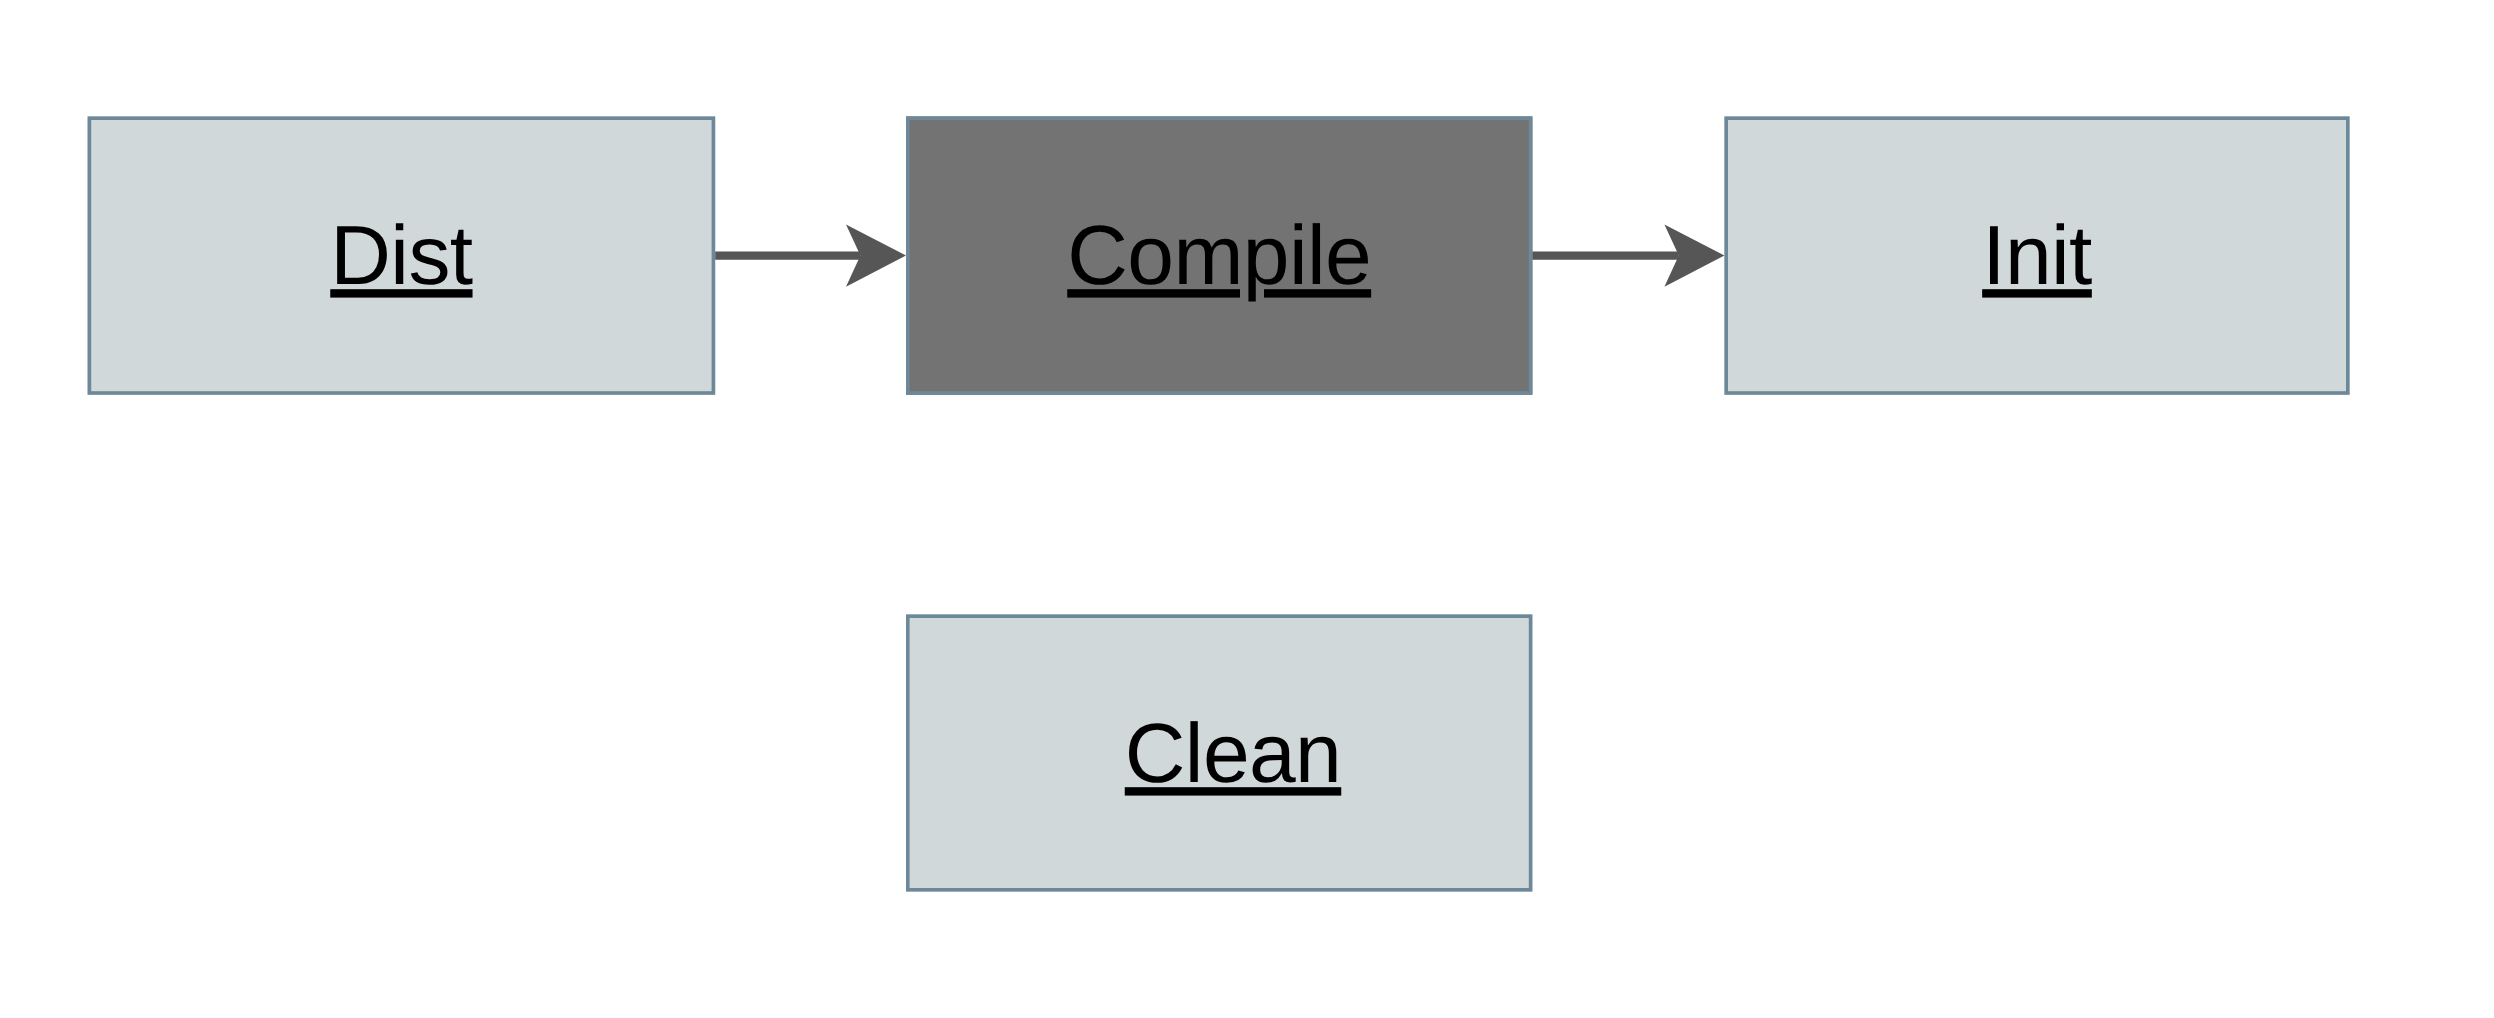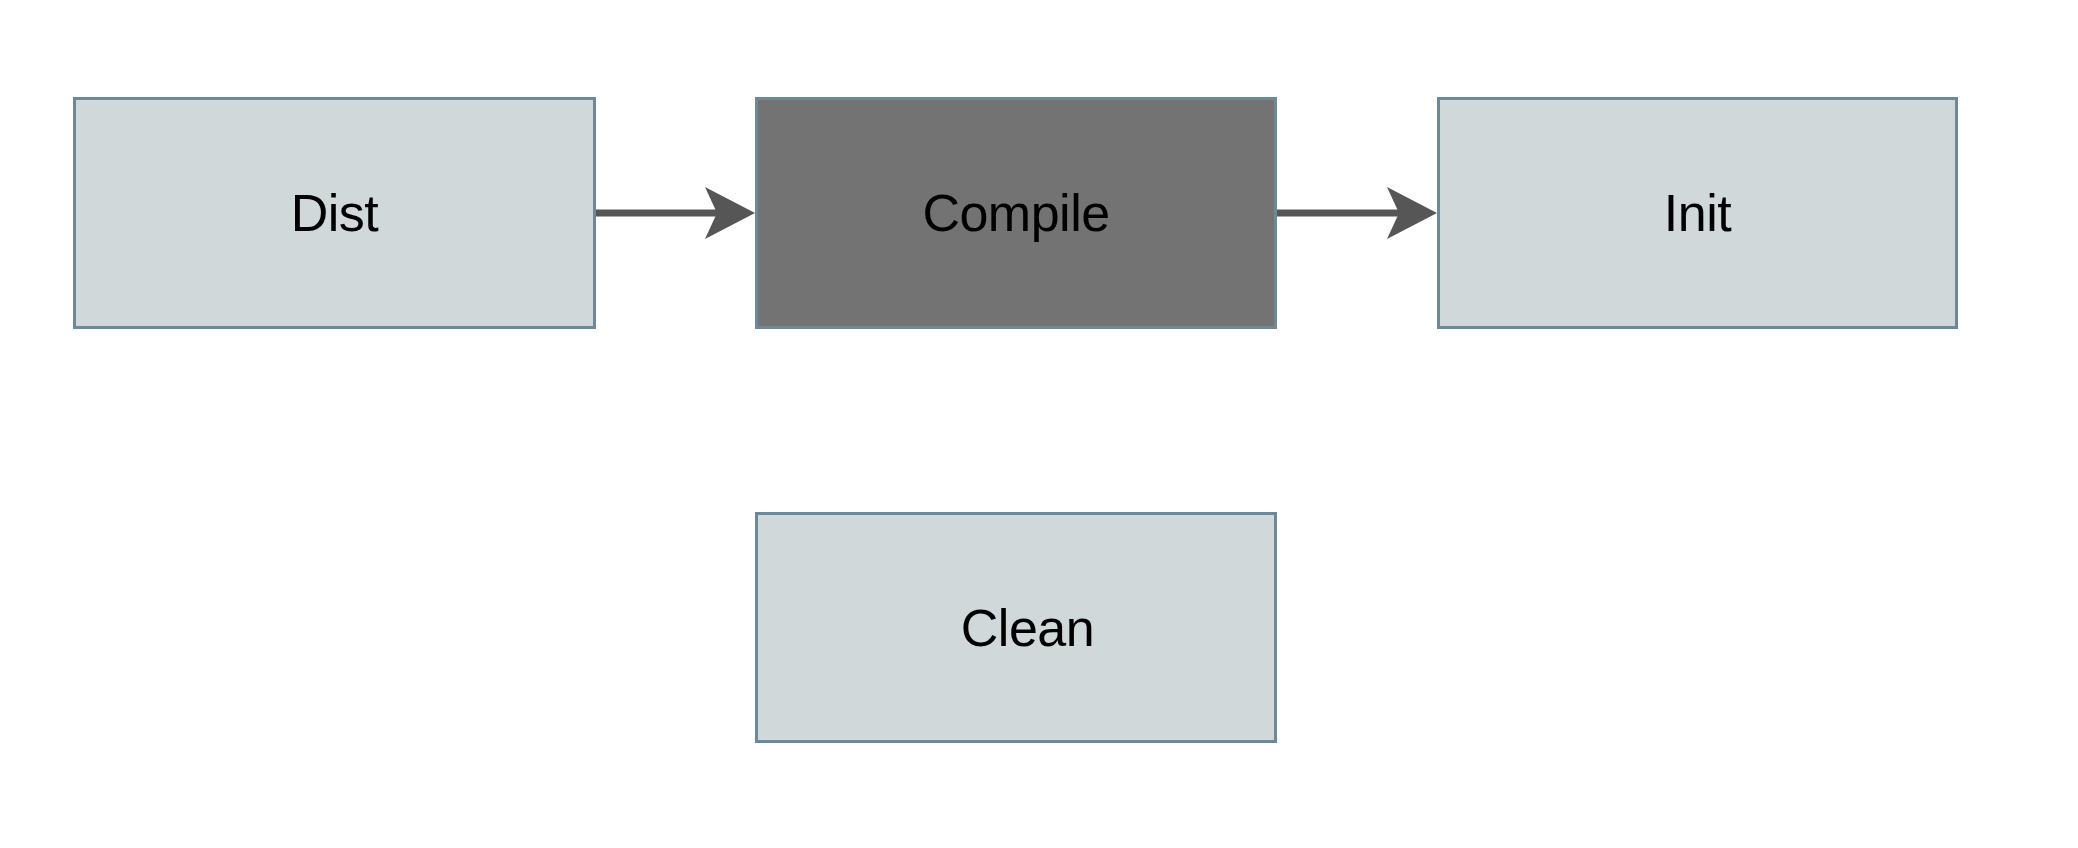--- a/index.html
+++ b/index.html
@@ -22,27 +22,28 @@
     position: absolute;
     box-sizing: border-box;
     background: #d0d8da;
     border: 3px solid #6d8999;
     display: flex;
     align-items: center;
     justify-content: center;
   }
   .node-label {
     font-family: "Liberation Sans", "DejaVu Sans", sans-serif;
-    font-size: 52px;
+    font-size: 70px;
     font-weight: 400;
     color: #000000;
     line-height: 1;
     letter-spacing: -0.5px;
     white-space: nowrap;
     user-select: none;
+    text-decoration: underline;
   }
   .edge {
     position: absolute;
     overflow: visible;
   }
   .edge svg {
     display: block;
     overflow: visible;
   }
 </style>

